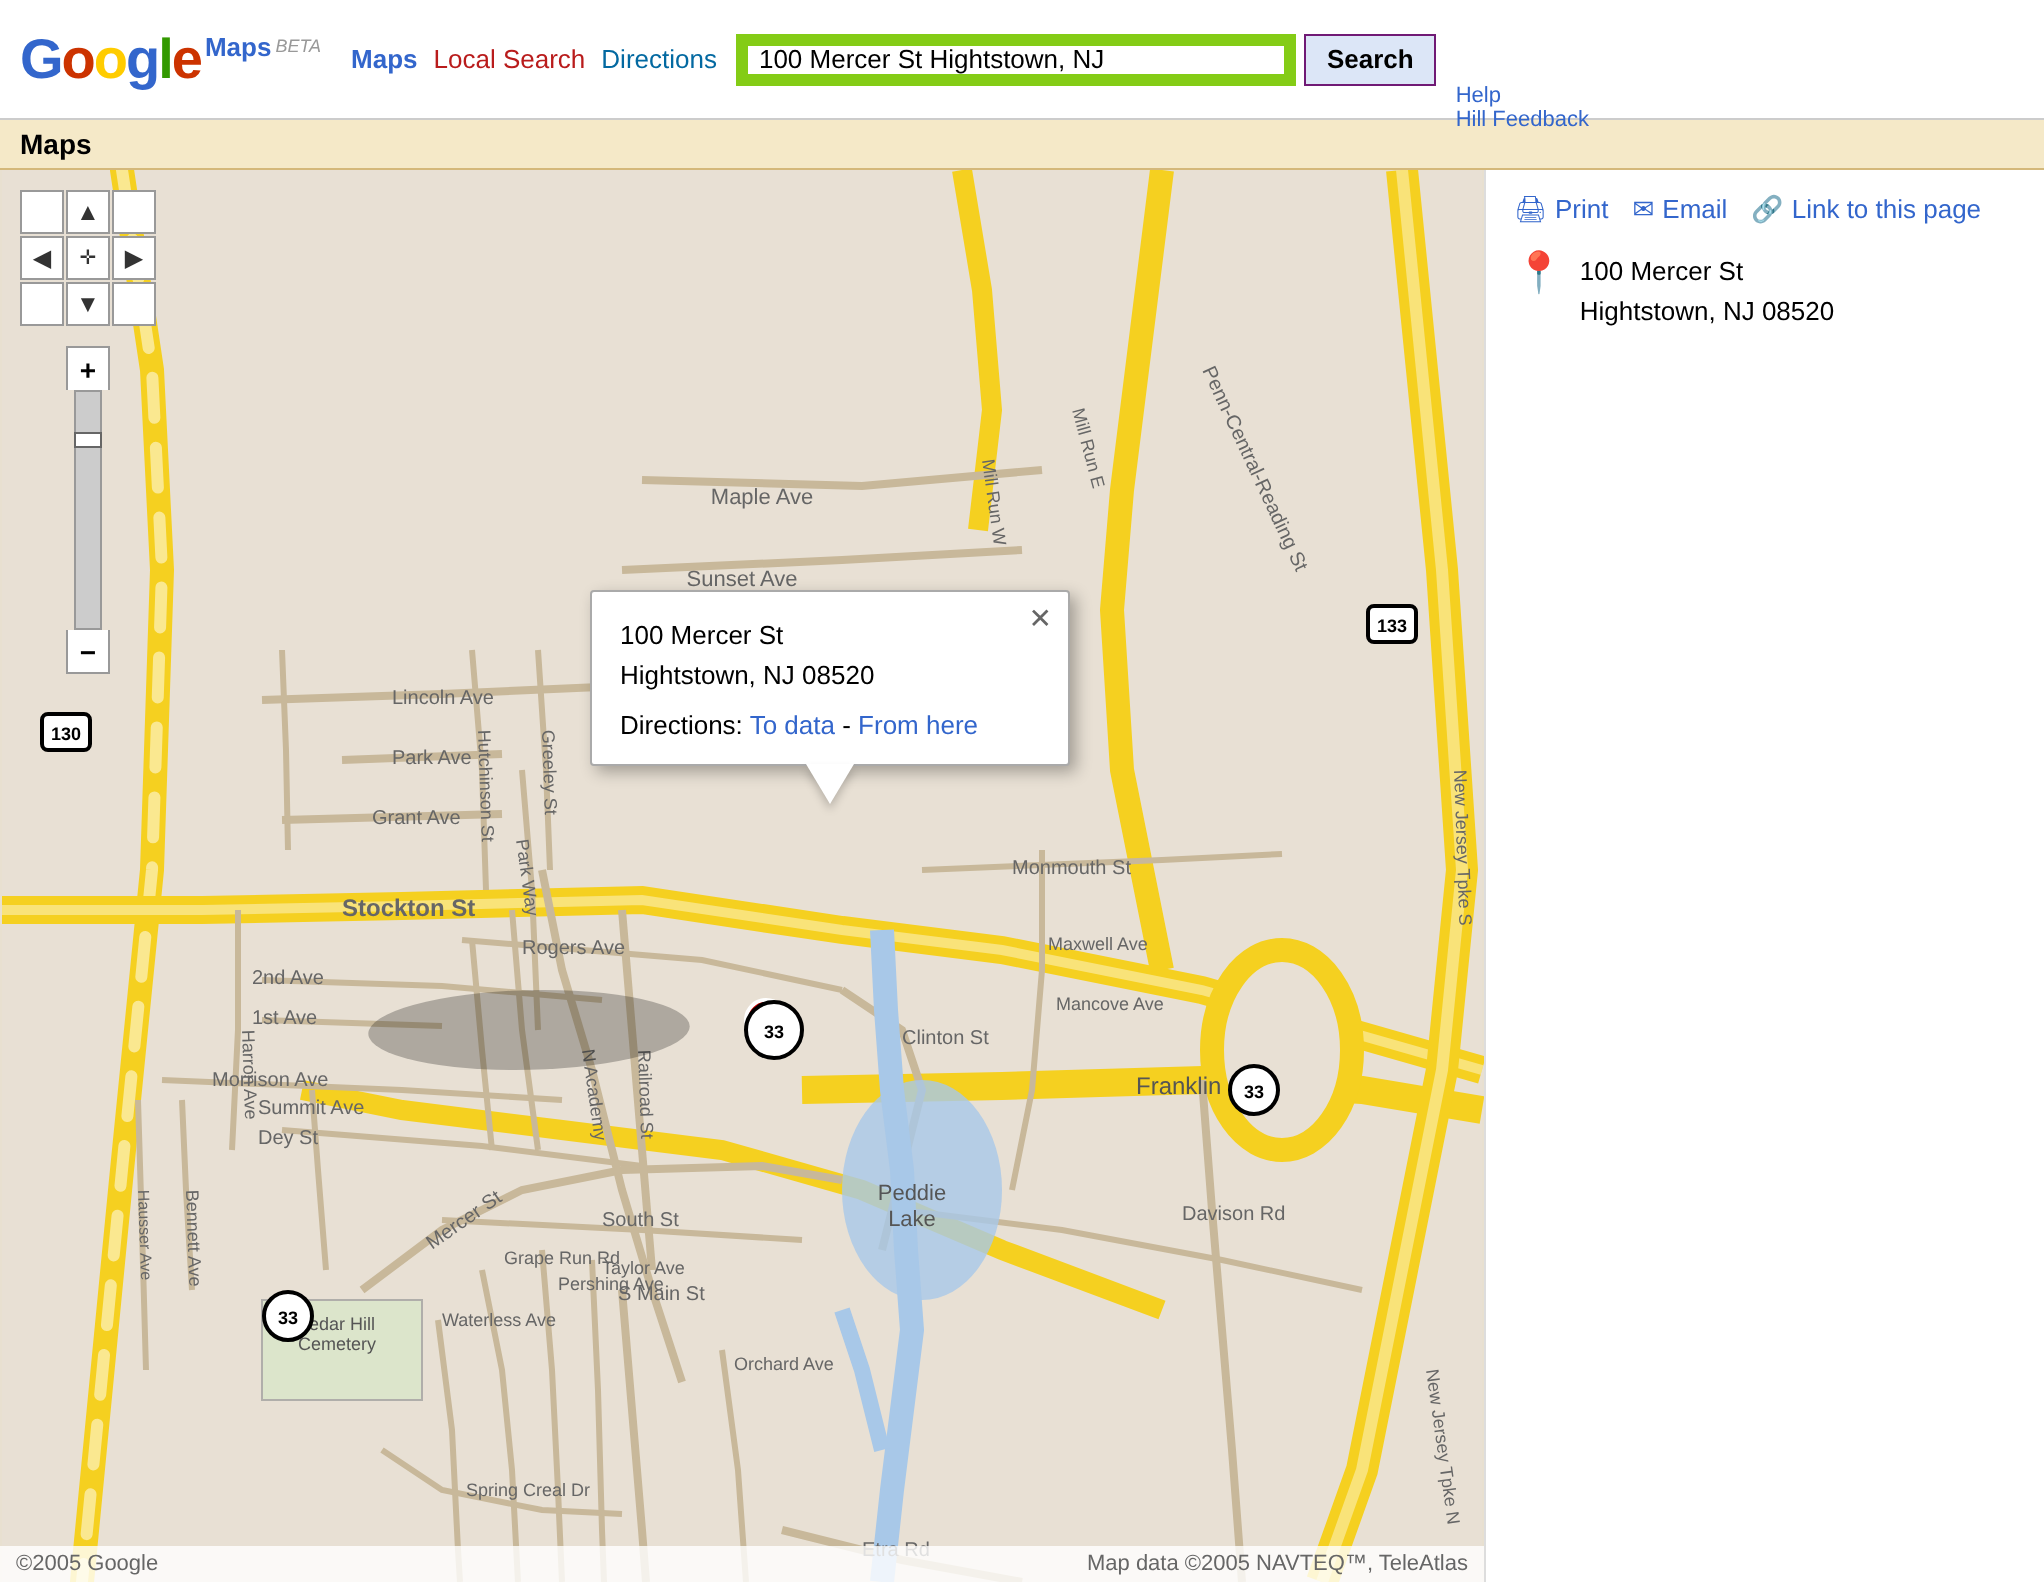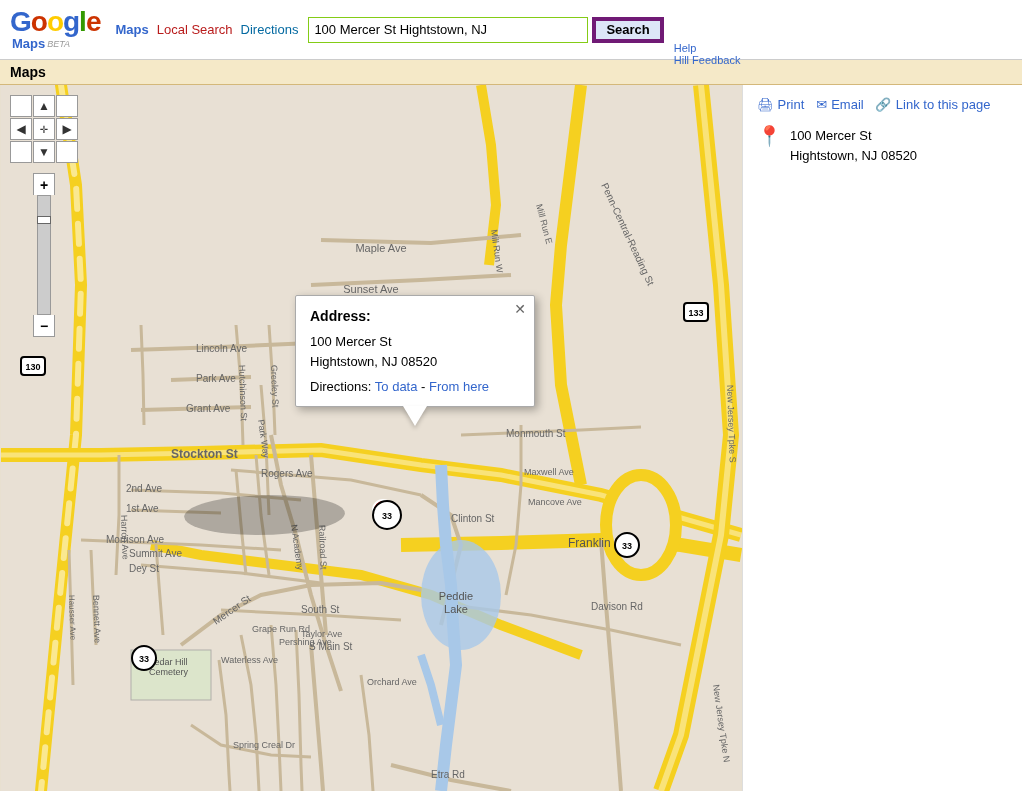--- a/index.html
+++ b/index.html
@@ -1,34 +1,34 @@
 <!DOCTYPE html>
 <html><head>
   <meta charset="utf-8">
   <style>
     * { margin: 0; padding: 0; box-sizing: border-box; }
     body { font-family: Arial, sans-serif; font-size: 13px; background: #fff; width: 1022px; height: 794px; overflow: hidden; }
 
     
     #header { display: flex; align-items: center; padding: 6px 10px; border-bottom: 1px solid #ccc; background: #fff; height: 60px; }
-    #logo-area { display: flex; flex-direction: column; align-items: flex-start; margin-right: 15px; }
+    #logo-area { display: flex; flex-direction: row; align-items: flex-start; margin-right: 15px; }
     #logo-google { font-size: 28px; font-weight: bold; letter-spacing: -1px; line-height: 1; }
     .g-blue { color: #3366CC; }
     .g-red { color: #CC3300; }
     .g-yellow { color: #FFCC00; }
     .g-green { color: #339900; }
     #logo-maps-row { display: flex; align-items: center; gap: 2px; margin-left: 2px; }
     #logo-maps-text { color: #3366CC; font-size: 13px; font-weight: bold; }
     #logo-beta { font-size: 9px; color: #999; font-style: italic; }
     #nav-links { display: flex; gap: 8px; font-size: 13px; align-items: center; margin-right: 10px; }
     #nav-links a { color: #3366CC; text-decoration: none; }
     #nav-maps { font-weight: bold; color: #000; text-decoration: none; }
     #search-area { display: flex; align-items: center; gap: 4px; flex: 1; }
-    #search-input { width: 280px; height: 26px; border: 1px solid #84cc16; padding: 2px 5px; font-size: 13px; }
-    #search-button { height: 26px; padding: 0 10px; background: #dce6f7; border: 4px solid #701a75; cursor: pointer; font-size: 13px; font-weight: bold; color: #000; }
+    #search-input { width: 280px; height: 26px; border: 6px solid #84cc16; padding: 2px 5px; font-size: 13px; }
+    #search-button { height: 26px; padding: 0 10px; background: #dce6f7; border: 1px solid #701a75; cursor: pointer; font-size: 13px; font-weight: bold; color: #000; }
     #help-links { display: flex; flex-direction: column; margin-left: 6px; font-size: 11px; margin-top: 48px; }
     #help-links a { color: #3366CC; text-decoration: none; }
 
     
     #maps-bar { background: #f5e9c8; padding: 4px 10px; font-size: 14px; font-weight: bold; color: #000; border-bottom: 1px solid #d4b87a; }
 
     
     #main { display: flex; height: calc(794px - 60px - 28px); }
 
     
@@ -308,34 +308,37 @@
         <div id="zoom-plus">+</div>
         <div id="zoom-slider">
           <div id="zoom-handle"></div>
         </div>
         <div id="zoom-minus">−</div>
       </div>
     </div>
 
     <div id="info-popup">
       <button id="popup-close">✕</button>
-      <div id="popup-title">Address:</div>
       <div id="popup-address">
         <span>100 Mercer St</span><br>
         <span>Hightstown, NJ 08520</span>
       </div>
       <div id="popup-directions">
         <span>Directions:</span>
         <a href="#">To data</a>
         <span> - </span>
         <a href="#">From here</a>
       </div>
       <div id="popup-tail"></div>
     </div>
 
+    <div id="map-footer">
+      <span>©2005 Google</span>
+      <span>Map data ©2005 NAVTEQ™, TeleAtlas</span>
+    </div>
   </div>
 
   <div id="right-panel">
     <div id="panel-tools">
       <a class="panel-tool" href="#">
         <span>🖨</span>
         <span>Print</span>
       </a>
       <a class="panel-tool" href="#">
         <span>✉</span>

